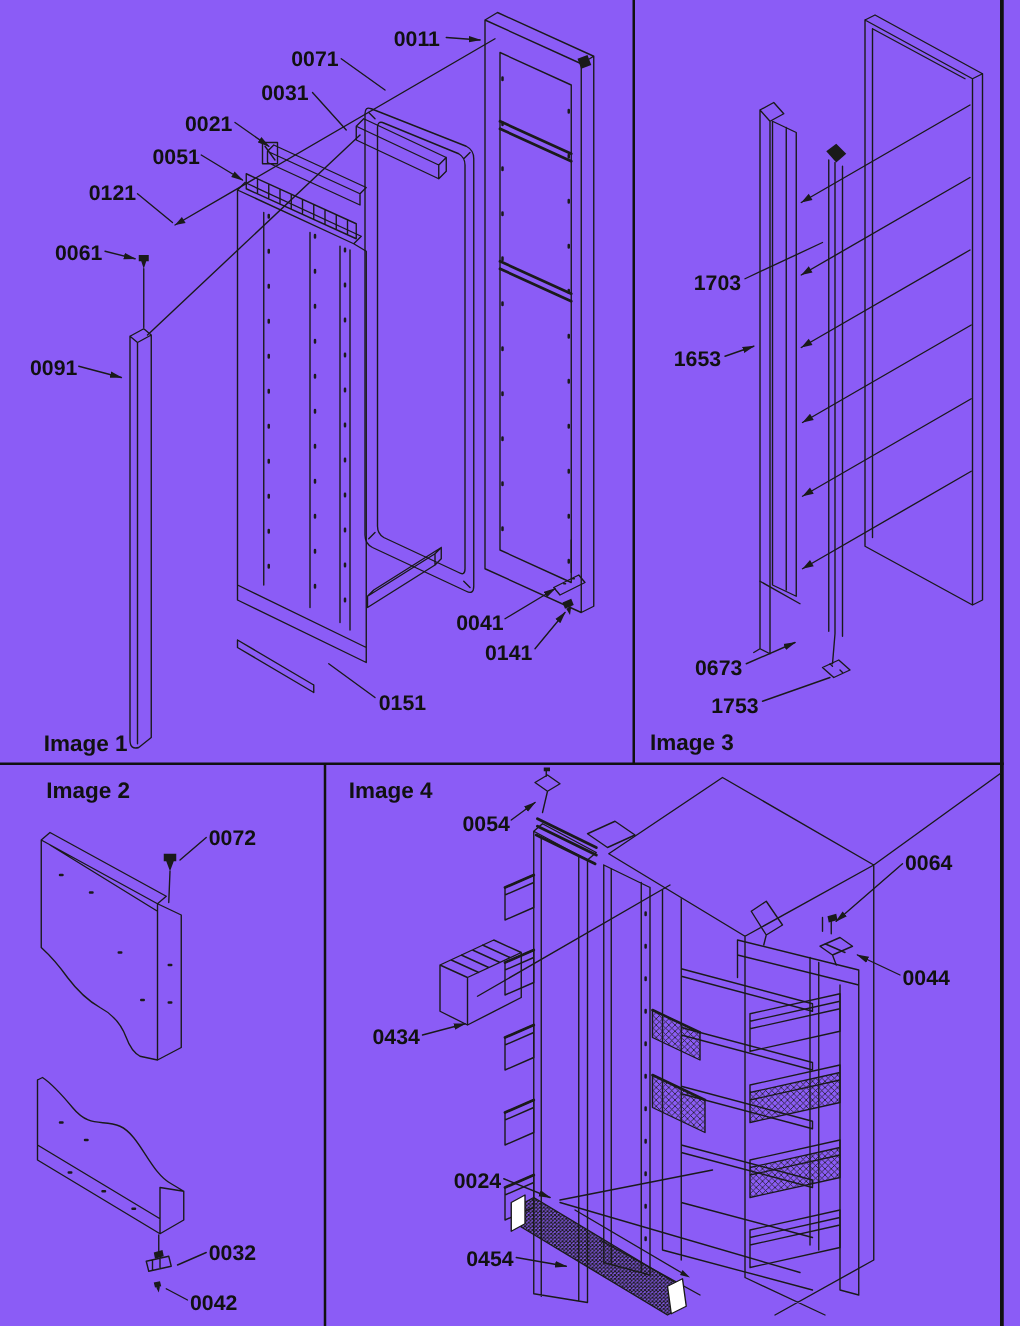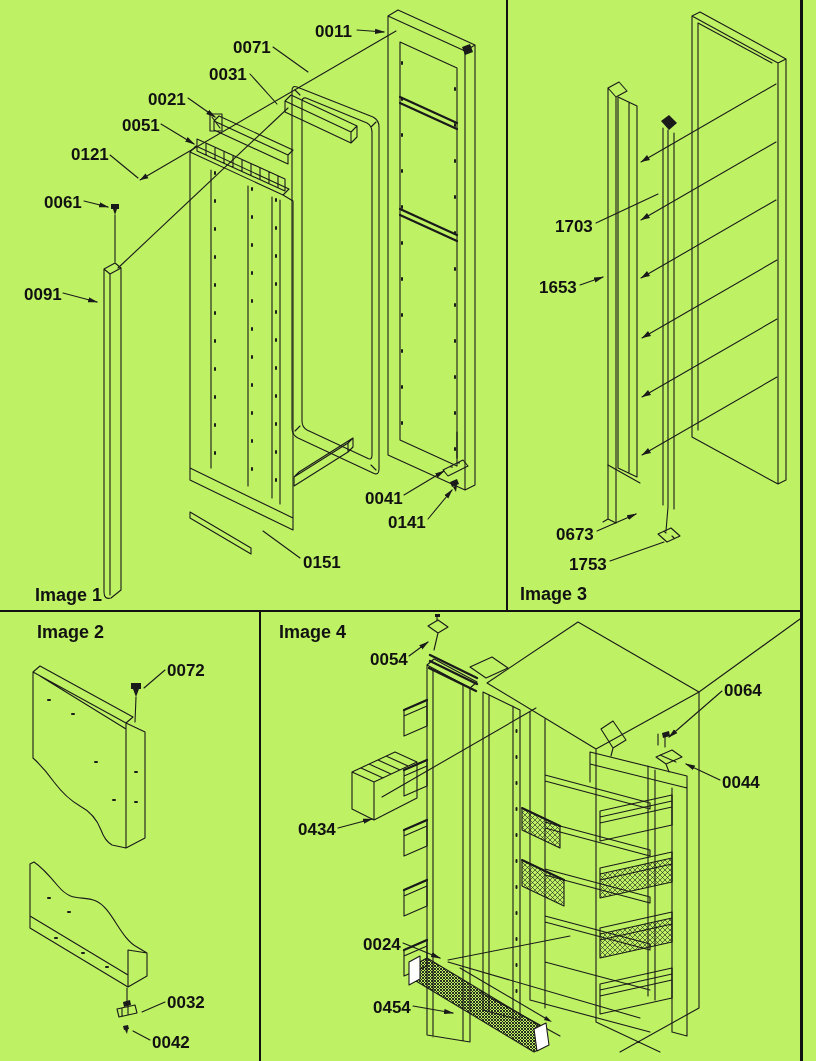--- a/index.html
+++ b/index.html
@@ -1,16 +1,16 @@
 <!DOCTYPE html>
 <html><head>
 <meta charset="utf-8">
 <style>
   html,body{margin:0;padding:0;background:#ffffff;}
-  .page{position:relative;width:816px;height:1061px;background:#bef264;overflow:hidden;}
+  .page{position:relative;width:816px;height:1061px;background:#8b5cf6;overflow:hidden;}
   svg{position:absolute;left:0;top:0;}
   .plabel{font-family:"Liberation Sans",sans-serif;font-weight:bold;font-size:17px;fill:#111;}
   .pcaption{font-family:"Liberation Sans",sans-serif;font-weight:bold;font-size:18px;fill:#111;}
 </style>
 </head>
 <body>
 
 <div class="page">
 <svg width="816" height="1061" viewBox="0 0 816 1061">
   <defs>

